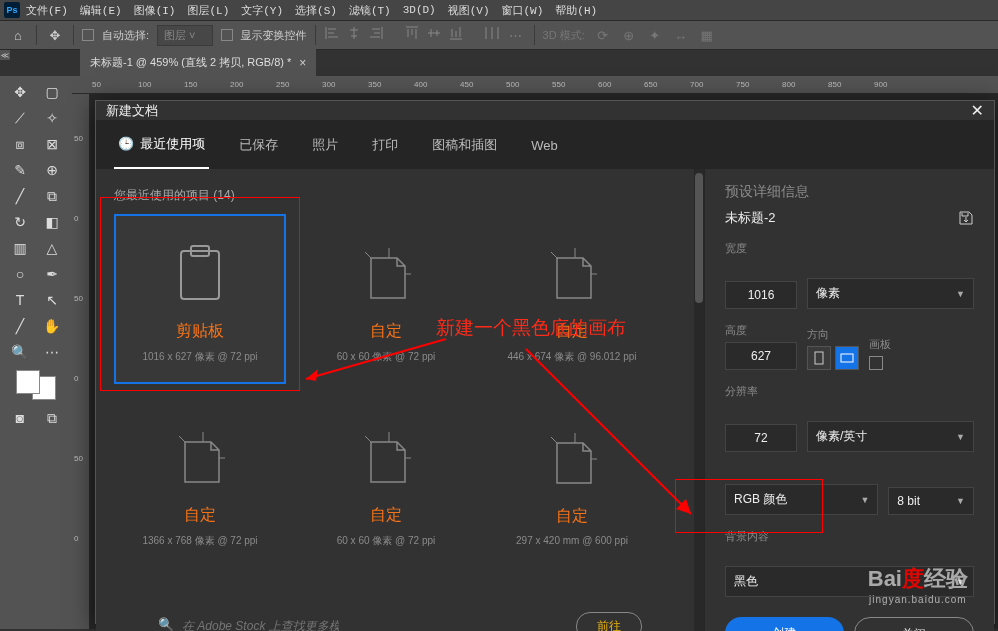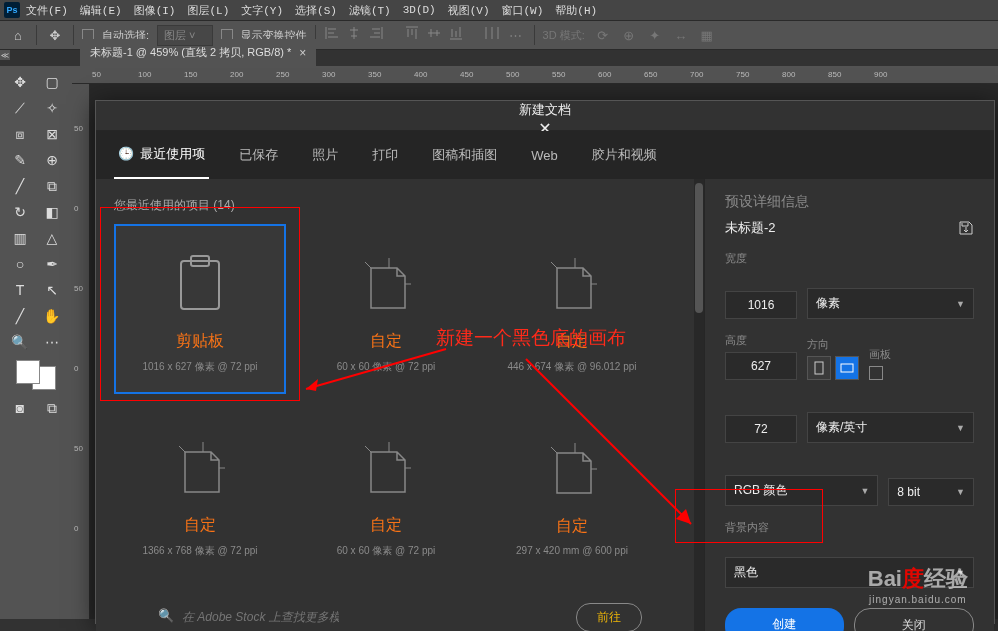--- a/index.html
+++ b/index.html
@@ -8,37 +8,37 @@
 .menubar .ps-logo { width: 16px; height: 16px; background: #001e36; color: #31a8ff; display: flex; align-items: center; justify-content: center; font-weight: bold; font-size: 9px; margin-right: 6px; border-radius: 2px; }
 .menubar span { margin-right: 12px; cursor: default; font-family: Liberation Mono, monospace; }
 .optbar { background: #535353; height: 30px; display: flex; align-items: center; border-top: 1px solid #2a2a2a; border-bottom: 1px solid #2a2a2a; padding: 0 8px; gap: 8px; }
 .optbar .ico { width: 20px; height: 20px; display: flex; align-items: center; justify-content: center; color: #ccc; font-size: 13px; }
 .optbar .sep { width: 1px; height: 20px; background: #3a3a3a; }
 .optbar .chk { width: 12px; height: 12px; border: 1px solid #888; display: inline-block; }
 .optbar .lbl { font-size: 11px; color: #ccc; }
 .optbar .combo { background: #474747; border: 1px solid #3a3a3a; color: #888; font-size: 11px; padding: 2px 16px 2px 6px; position: relative; }
 .optbar .align-group { display: flex; gap: 6px; }
 .optbar .align-ico { width: 16px; height: 16px; color: #888; }
-.tabbar { background: #323232; height: 16px; display: flex; align-items: end; padding-left: 80px; }
+.tabbar { background: #323232; height: 26px; display: flex; align-items: end; padding-left: 80px; }
 .tabbar .tab { background: #535353; color: #ddd; font-size: 11px; padding: 6px 10px; display: flex; align-items: center; gap: 8px; }
 .tabbar .tab .x { color: #ccc; font-size: 12px; }
 .main { display: flex; height: calc(100% - 78px); }
 .toolbox { width: 72px; background: #535353; padding: 4px 2px; }
 .toolbox .row { display: flex; gap: 2px; justify-content: center; margin-bottom: 2px; }
 .toolbox .tool { width: 30px; height: 24px; display: flex; align-items: center; justify-content: center; color: #ddd; font-size: 14px; position: relative; }
 .toolbox .swatch { width: 40px; height: 30px; position: relative; margin: 6px auto; }
 .toolbox .swatch .fg { width: 24px; height: 24px; background: #fff; border: 1px solid #888; position: absolute; top: 0; left: 0; }
 .toolbox .swatch .bg { width: 24px; height: 24px; background: #fff; border: 1px solid #888; position: absolute; bottom: 0; right: 0; }
 .canvas { flex: 1; background: #282828; position: relative; }
 .ruler-h { height: 18px; background: #535353; border-bottom: 1px solid #2a2a2a; position: relative; overflow: hidden; font-size: 8px; color: #bbb; }
 .ruler-h .tick { position: absolute; top: 4px; }
 .ruler-v { position: absolute; left: 0; top: 18px; bottom: 0; width: 18px; background: #535353; border-right: 1px solid #2a2a2a; font-size: 8px; color: #bbb; }
 .ruler-v .tick { position: absolute; left: 2px; writing-mode: horizontal-tb; }
 .dialog { position: absolute; left: 95px; top: 100px; width: 900px; height: 524px; background: #323232; border: 1px solid #555; box-shadow: 0 4px 24px rgba(0,0,0,0.6); display: flex; flex-direction: column; }
-.dlg-title { height: 30px; background: #323232; display: flex; align-items: center; justify-content: space-between; padding: 0 10px; font-size: 13px; color: #eee; border-bottom: 1px solid #262626; flex-direction: column; }
+.dlg-title { height: 30px; background: #323232; display: flex; align-items: center; justify-content: space-between; padding: 0 10px; font-size: 13px; color: #eee; border-bottom: 1px solid #262626; }
 .dlg-title .x { font-size: 16px; cursor: pointer; }
 .dlg-tabs { height: 48px; background: #252525; display: flex; align-items: center; padding-left: 18px; gap: 26px; font-size: 13px; color: #bbb; }
 .dlg-tabs .t { padding: 14px 4px; cursor: pointer; display: flex; align-items: center; gap: 6px; }
 .dlg-tabs .t.active { color: #fff; border-bottom: 3px solid #fff; }
 .dlg-body { flex: 1; display: flex; background: #323232; }
 .dlg-left { flex: 1; padding: 18px 12px 12px 18px; overflow: hidden; position: relative; display: flex; flex-direction: column; }
 .dlg-left .hdr { font-size: 12px; color: #aaa; margin-bottom: 10px; }
 .presets { display: flex; flex-wrap: wrap; gap: 14px; }
 .preset { width: 172px; height: 170px; display: flex; flex-direction: column; align-items: center; justify-content: center; gap: 8px; cursor: pointer; border: 1px solid transparent; }
 .preset.sel { border: 2px solid #1473e6; background: #383838; }
@@ -250,21 +250,20 @@
   <div class="dlg-tabs">
     <div class="t active">
         <span>🕒</span>
         <span>最近使用项</span>
       </div>
     <div class="t">已保存</div>
     <div class="t">照片</div>
     <div class="t">打印</div>
     <div class="t">图稿和插图</div>
     <div class="t">Web</div>
-    <div class="t">胶片和视频</div>
   </div>
   <div class="dlg-body">
     <div class="dlg-left">
       <div class="hdr">您最近使用的项目 (14)</div>
       <div class="presets">
         <div class="preset sel">
           <div class="thumb">
               <svg width="46" height="58">
                 <rect x="4" y="6" width="38" height="48" rx="3" fill="none" stroke="#999" stroke-width="2"></rect>
                 <rect x="14" y="1" width="18" height="10" rx="2" fill="none" stroke="#999" stroke-width="2"></rect>
@@ -381,20 +380,21 @@
                   <rect x="1" y="2" width="12" height="8" fill="none" stroke="#fff"></rect>
                 </svg>
               </div>
           </div>
           </div>
         <div>
             <span class="lbl">画板</span>
           <div class="ck"></div>
           </div>
       </div>
+      <span class="lbl">分辨率</span>
       <div class="row">
         <input class="inp" value="72" style="">
         <div class="sel">
             <span>像素/英寸</span>
             <span class="arr">▼</span>
           </div>
       </div>
       <div class="row">
         <div class="sel" style="flex:2">
             <span>RGB 颜色</span>

